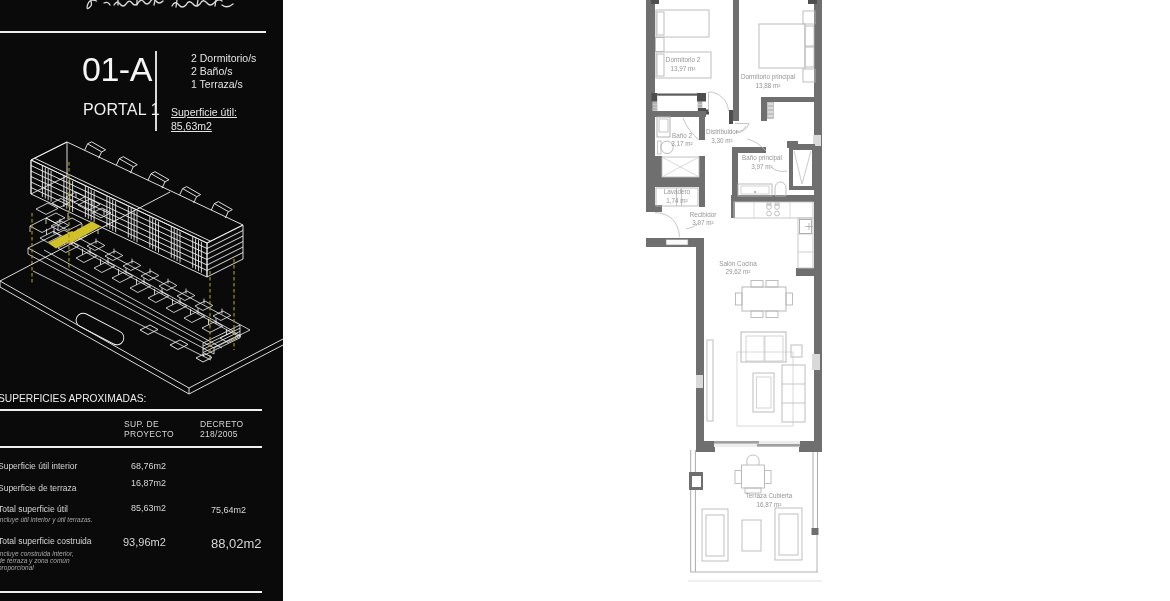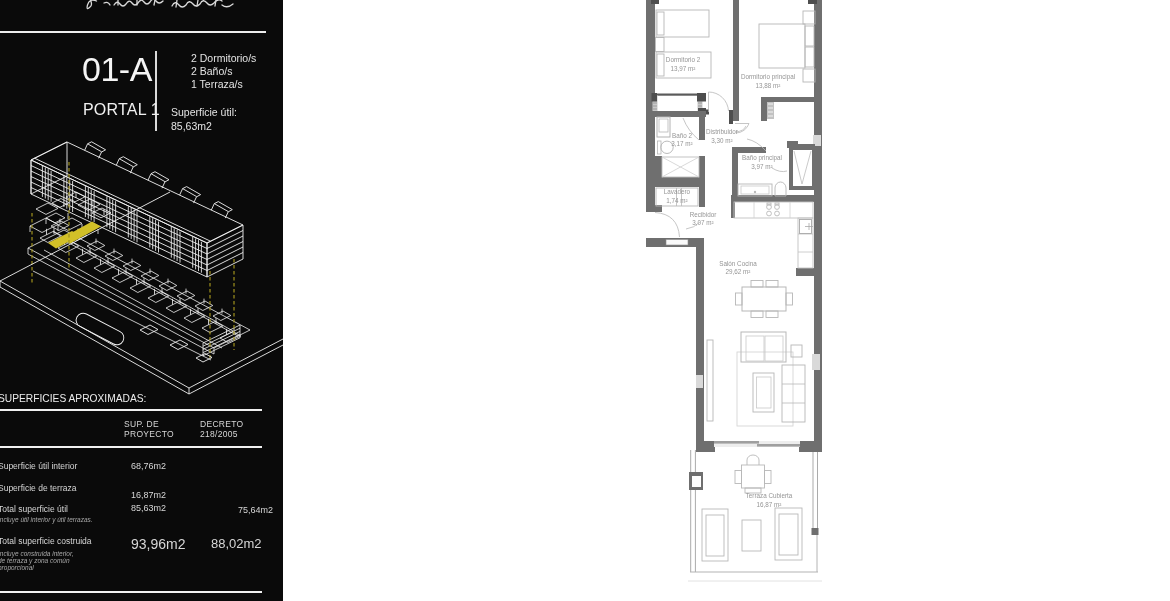--- a/index.html
+++ b/index.html
@@ -28,21 +28,21 @@
 <div class="abs" style="left:0;top:31px;width:266px;height:1.8px;background:#ededed;"></div>
 
 <div class="abs" style="left:82px;top:57px;width:76px;color:#f5f5f5;font-size:34px;line-height:25px;letter-spacing:-0.5px;">01-A</div>
 
 <div class="abs" style="left:155px;top:51px;width:2px;height:80px;background:#dadada;"></div>
 
 <div class="abs" style="left:171px;top:51.5px;color:#e3e3e3;font-size:10.5px;line-height:13.2px;margin-left:20px;">2 Dormitorio/s<br>2 Baño/s<br>1 Terraza/s</div>
 
 <div class="abs" style="left:67px;top:104px;color:#f0f0f0;font-size:16px;line-height:12px;letter-spacing:0.2px;margin-left:16px;">PORTAL 1</div>
 
-<div class="abs" style="left:171px;top:105px;color:#e3e3e3;font-size:10.5px;line-height:14px;">Superficie útil:<br>85,63m2</div>
+<div class="abs" style="left:171px;top:105px;color:#e3e3e3;font-size:10.5px;line-height:14px;text-decoration:underline;">Superficie útil:<br>85,63m2</div>
 <svg class="abs" style="left:0;top:0;" width="283" height="601" viewBox="0 0 283 601">
 <g stroke="#f2f2f2" stroke-width="0.9" fill="none" stroke-linejoin="round">
 
 <polygon points="31.0,160.0 67.0,142.0 243.0,225.0 207.0,243.0"></polygon>
 <path d="M34.5,158.2 L210.5,241.2"></path>
 
 <polygon points="31.0,160.0 31.0,194.0 207.0,277.0 207.0,243.0"></polygon>
 
 <polygon points="207.0,243.0 243.0,225.0 243.0,259.0 207.0,277.0"></polygon>
 <polygon points="31.0,160.0 67.0,142.0 67.0,176.0 31.0,194.0"></polygon>
@@ -93,30 +93,30 @@
 <div class="abs" style="left:124px;top:419px;width:72px;text-align:left;color:#d6d6d6;font-size:8.5px;line-height:10px;letter-spacing:0.3px;">SUP. DE<br>PROYECTO</div>
 
 <div class="abs" style="left:200px;top:419px;width:64px;text-align:left;color:#d6d6d6;font-size:8.5px;line-height:10px;letter-spacing:0.3px;">DECRETO<br>218/2005</div>
 
 <div class="abs" style="left:0;top:446px;width:262px;height:1.8px;background:#f0f0f0;"></div>
 
 <div class="abs" style="left:-2px;top:461px;color:#d6d6d6;font-size:8.5px;">Superficie útil interior</div>
 <div class="abs" style="left:131px;top:461px;color:#d6d6d6;font-size:9px;text-align:right;">68,76m2</div>
 
 <div class="abs" style="left:-2px;top:483px;color:#d6d6d6;font-size:8.5px;">Superficie de terraza</div>
-<div class="abs" style="left:131px;top:490px;color:#d6d6d6;font-size:9px;">16,87m2</div>
+<div class="abs" style="left:131px;top:478px;color:#d6d6d6;font-size:9px;">16,87m2</div>
 
 <div class="abs" style="left:-2px;top:504px;color:#d6d6d6;font-size:8.5px;">Total superficie útil</div>
 <div class="abs" style="left:131px;top:503px;color:#d6d6d6;font-size:9px;">85,63m2</div>
-<div class="abs" style="left:211px;top:505px;color:#d6d6d6;font-size:9px;margin-left:27px;">75,64m2</div>
+<div class="abs" style="left:211px;top:505px;color:#d6d6d6;font-size:9px;">75,64m2</div>
 
 <div class="abs" style="left:-2px;top:516px;color:#a8a8a8;font-size:6.5px;font-style:italic;">Incluye útil interior y útil terrazas.</div>
 
 <div class="abs" style="left:-2px;top:536px;color:#d6d6d6;font-size:8.5px;">Total superficie costruida</div>
-<div class="abs" style="left:131px;top:536px;color:#d6d6d6;font-size:14px;">93,96m2</div>
+<div class="abs" style="left:123px;top:536px;color:#d6d6d6;font-size:11px;">93,96m2</div>
 <div class="abs" style="left:211px;top:536px;color:#d6d6d6;font-size:13px;">88,02m2</div>
 
 <div class="abs" style="left:-2px;top:550px;color:#a8a8a8;font-size:6.5px;font-style:italic;line-height:7.2px;">Incluye construida interior,<br>de terraza y zona común<br>proporcional</div>
 
 <div class="abs" style="left:0;top:591px;width:262px;height:2.2px;background:#f0f0f0;"></div>
 
 <svg class="abs" style="left:0;top:0;" width="1170" height="601" viewBox="0 0 1170 601">
 
 <rect x="646" y="0" width="9" height="211" fill="#6f6f6f"></rect>
 

